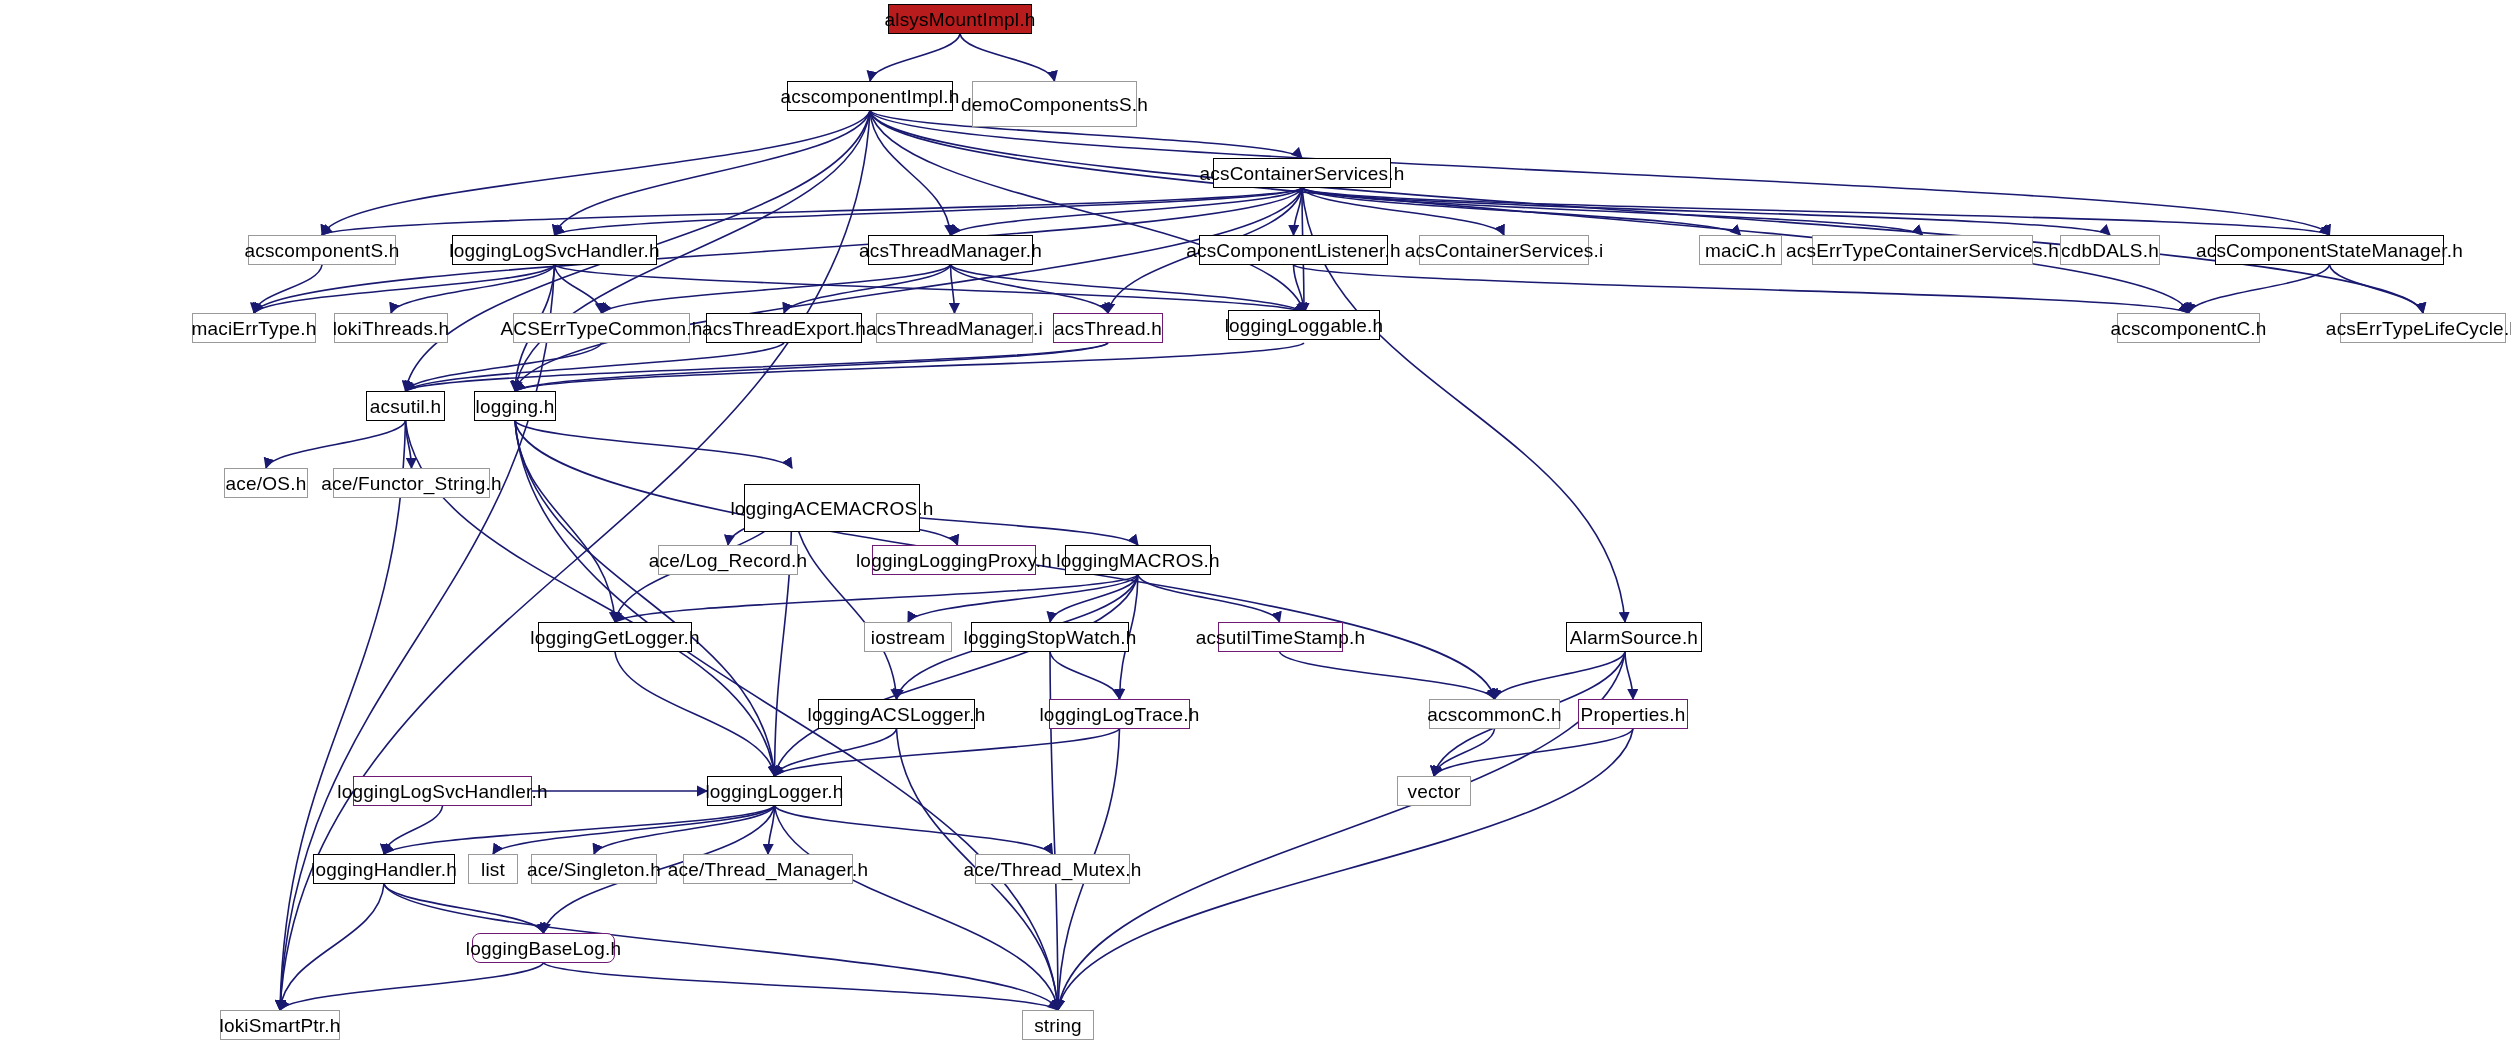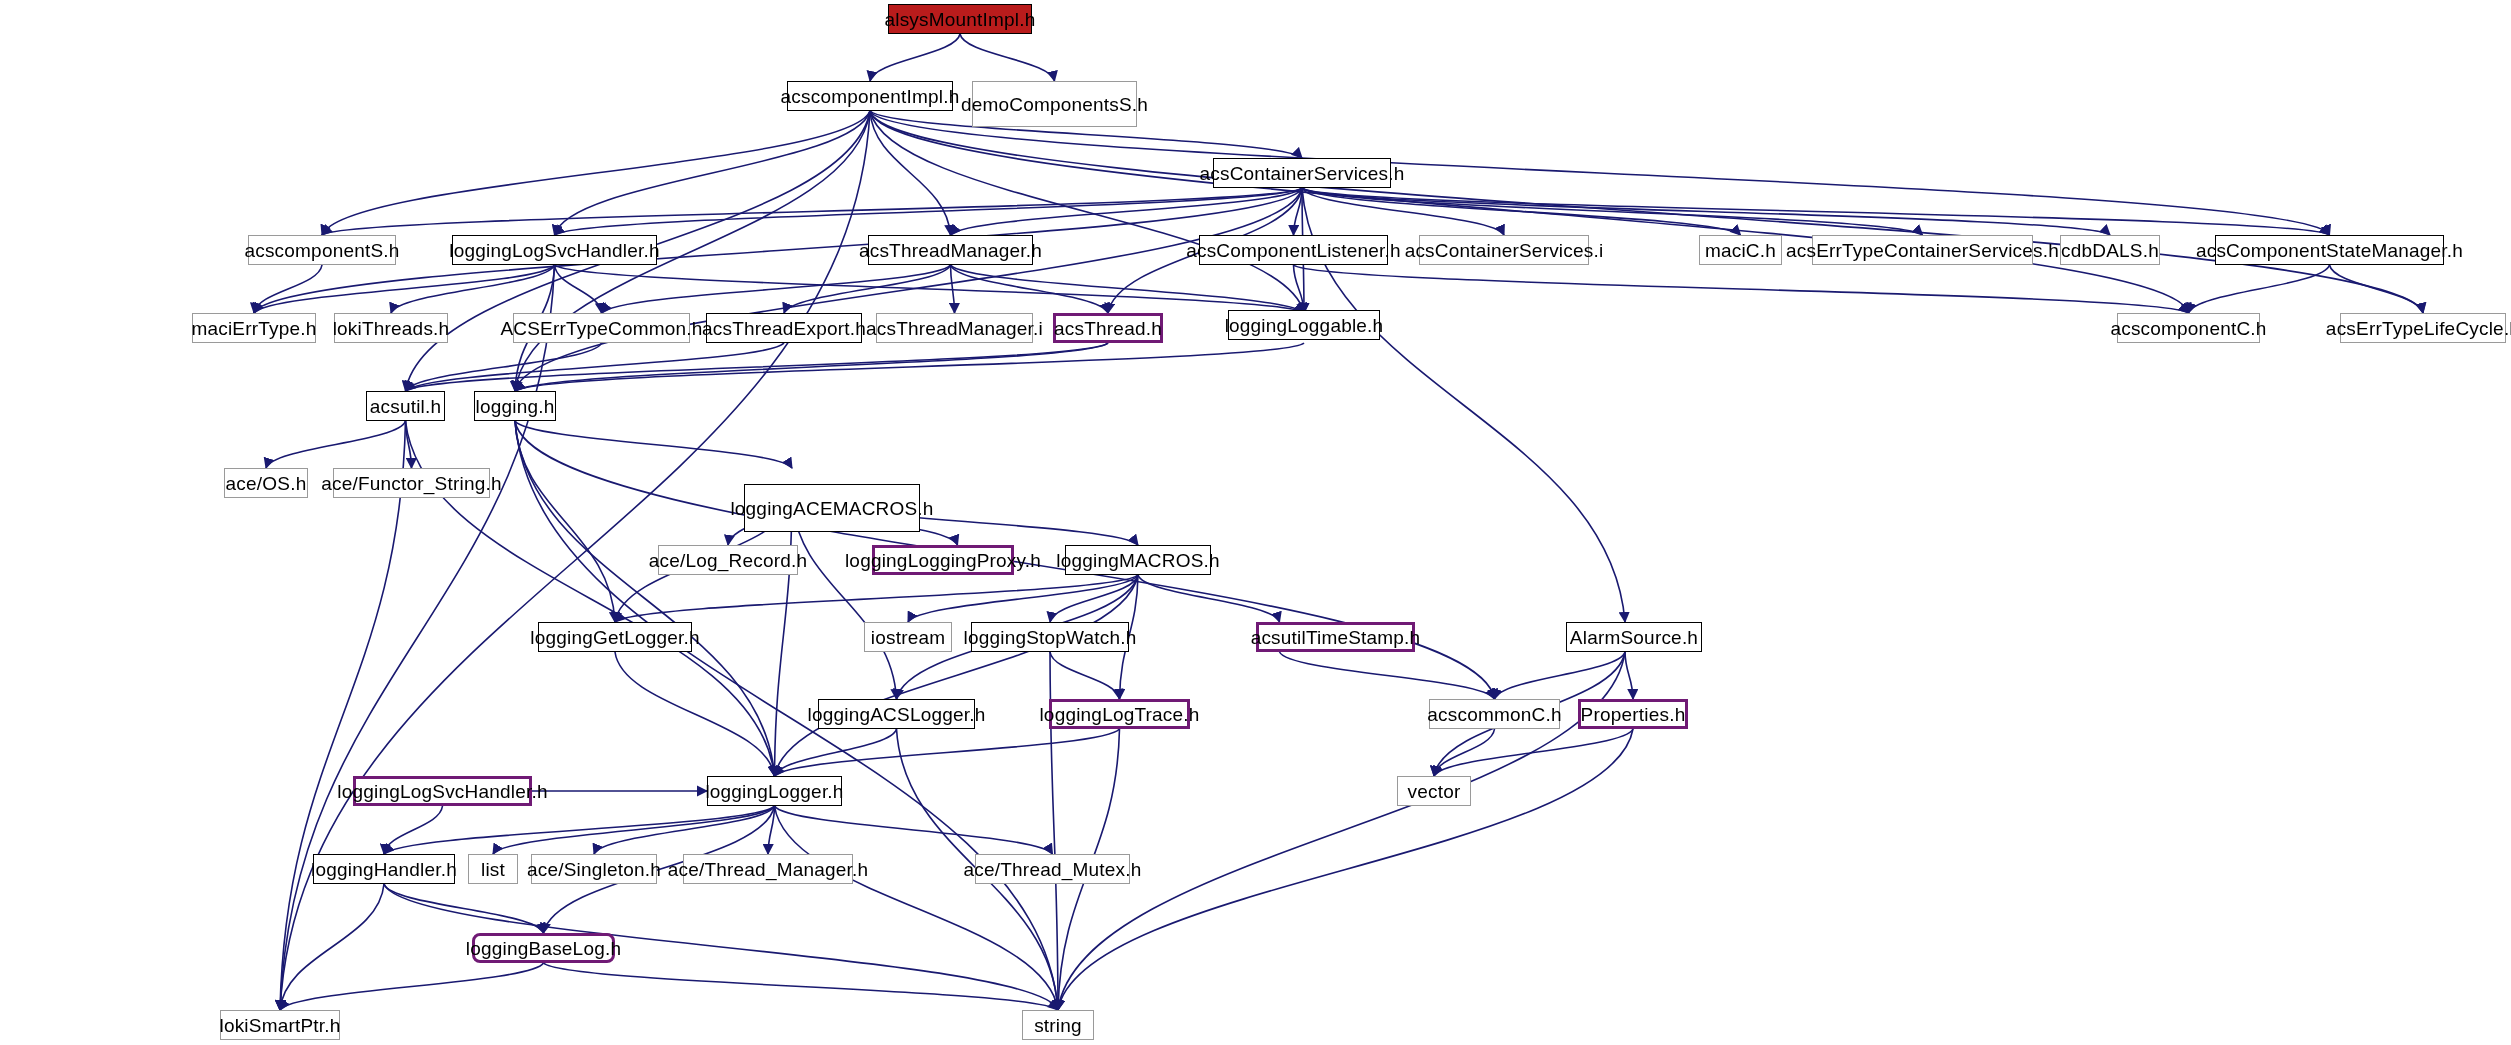--- a/index.html
+++ b/index.html
@@ -3,21 +3,21 @@
 <meta charset="utf-8">
 <style>
   html,body{margin:0;padding:0;background:#ffffff;}
   body{font-family:"Liberation Sans","DejaVu Sans",sans-serif;}
   #graph{position:relative;width:2511px;height:1045px;background:#ffffff;overflow:hidden;}
   #edges{position:absolute;left:0;top:0;width:2511px;height:1045px;pointer-events:none;}
   .node{position:absolute;box-sizing:border-box;display:flex;align-items:center;justify-content:center;
         background:#ffffff;border:1px solid #9a9a9a;color:#000000;white-space:nowrap;
         font-size:19px;letter-spacing:.2px;line-height:1;}
   .node.black{border:1px solid #000000;}
-  .node.red{border:3px solid #701a75;}
+  .node.red{border:1px solid #701a75;}
   .node.root{background:#b91c1c;border:1px solid #000000;}
   .node span{display:block;padding:0 2px;}
 </style>
 </head>
 <body>
 
 <div id="graph">
   <svg id="edges" viewBox="0 0 2511 1045">
       <defs>
         <marker id="arw" viewBox="0 0 10 10" refX="9" refY="5" markerWidth="7" markerHeight="7" orient="auto-start-reverse">
@@ -201,36 +201,36 @@
     </div>
     <div class="node gray" style="left: 333px; top: 468px; width: 157px; height: 30px;">
       <span>ace/Functor_String.h</span>
     </div>
     <div class="node black" style="left: 744px; top: 468px; width: 176px; height: 48px; margin-top: 16px;">
       <span>loggingACEMACROS.h</span>
     </div>
     <div class="node gray" style="left: 658px; top: 545px; width: 140px; height: 30px;">
       <span>ace/Log_Record.h</span>
     </div>
-    <div class="node red" style="left: 872px; top: 545px; width: 142px; height: 30px;">
+    <div class="node red" style="left: 872px; top: 545px; width: 164px; height: 30px;">
       <span>loggingLoggingProxy.h</span>
     </div>
     <div class="node black" style="left: 1065px; top: 545px; width: 146px; height: 30px;">
       <span>loggingMACROS.h</span>
     </div>
     <div class="node black" style="left: 538px; top: 622px; width: 154px; height: 30px;">
       <span>loggingGetLogger.h</span>
     </div>
     <div class="node gray" style="left: 864px; top: 622px; width: 88px; height: 30px;">
       <span>iostream</span>
     </div>
     <div class="node black" style="left: 971px; top: 622px; width: 158px; height: 30px;">
       <span>loggingStopWatch.h</span>
     </div>
-    <div class="node red" style="left: 1256px; top: 622px; width: 159px; height: 30px;">
+    <div class="node red" style="left: 1218px; top: 622px; width: 125px; height: 30px;">
       <span>acsutilTimeStamp.h</span>
     </div>
     <div class="node black" style="left: 1566px; top: 622px; width: 136px; height: 30px;">
       <span>AlarmSource.h</span>
     </div>
     <div class="node black" style="left: 818px; top: 699px; width: 157px; height: 30px;">
       <span>loggingACSLogger.h</span>
     </div>
     <div class="node red" style="left: 1049px; top: 699px; width: 141px; height: 30px;">
       <span>loggingLogTrace.h</span>

